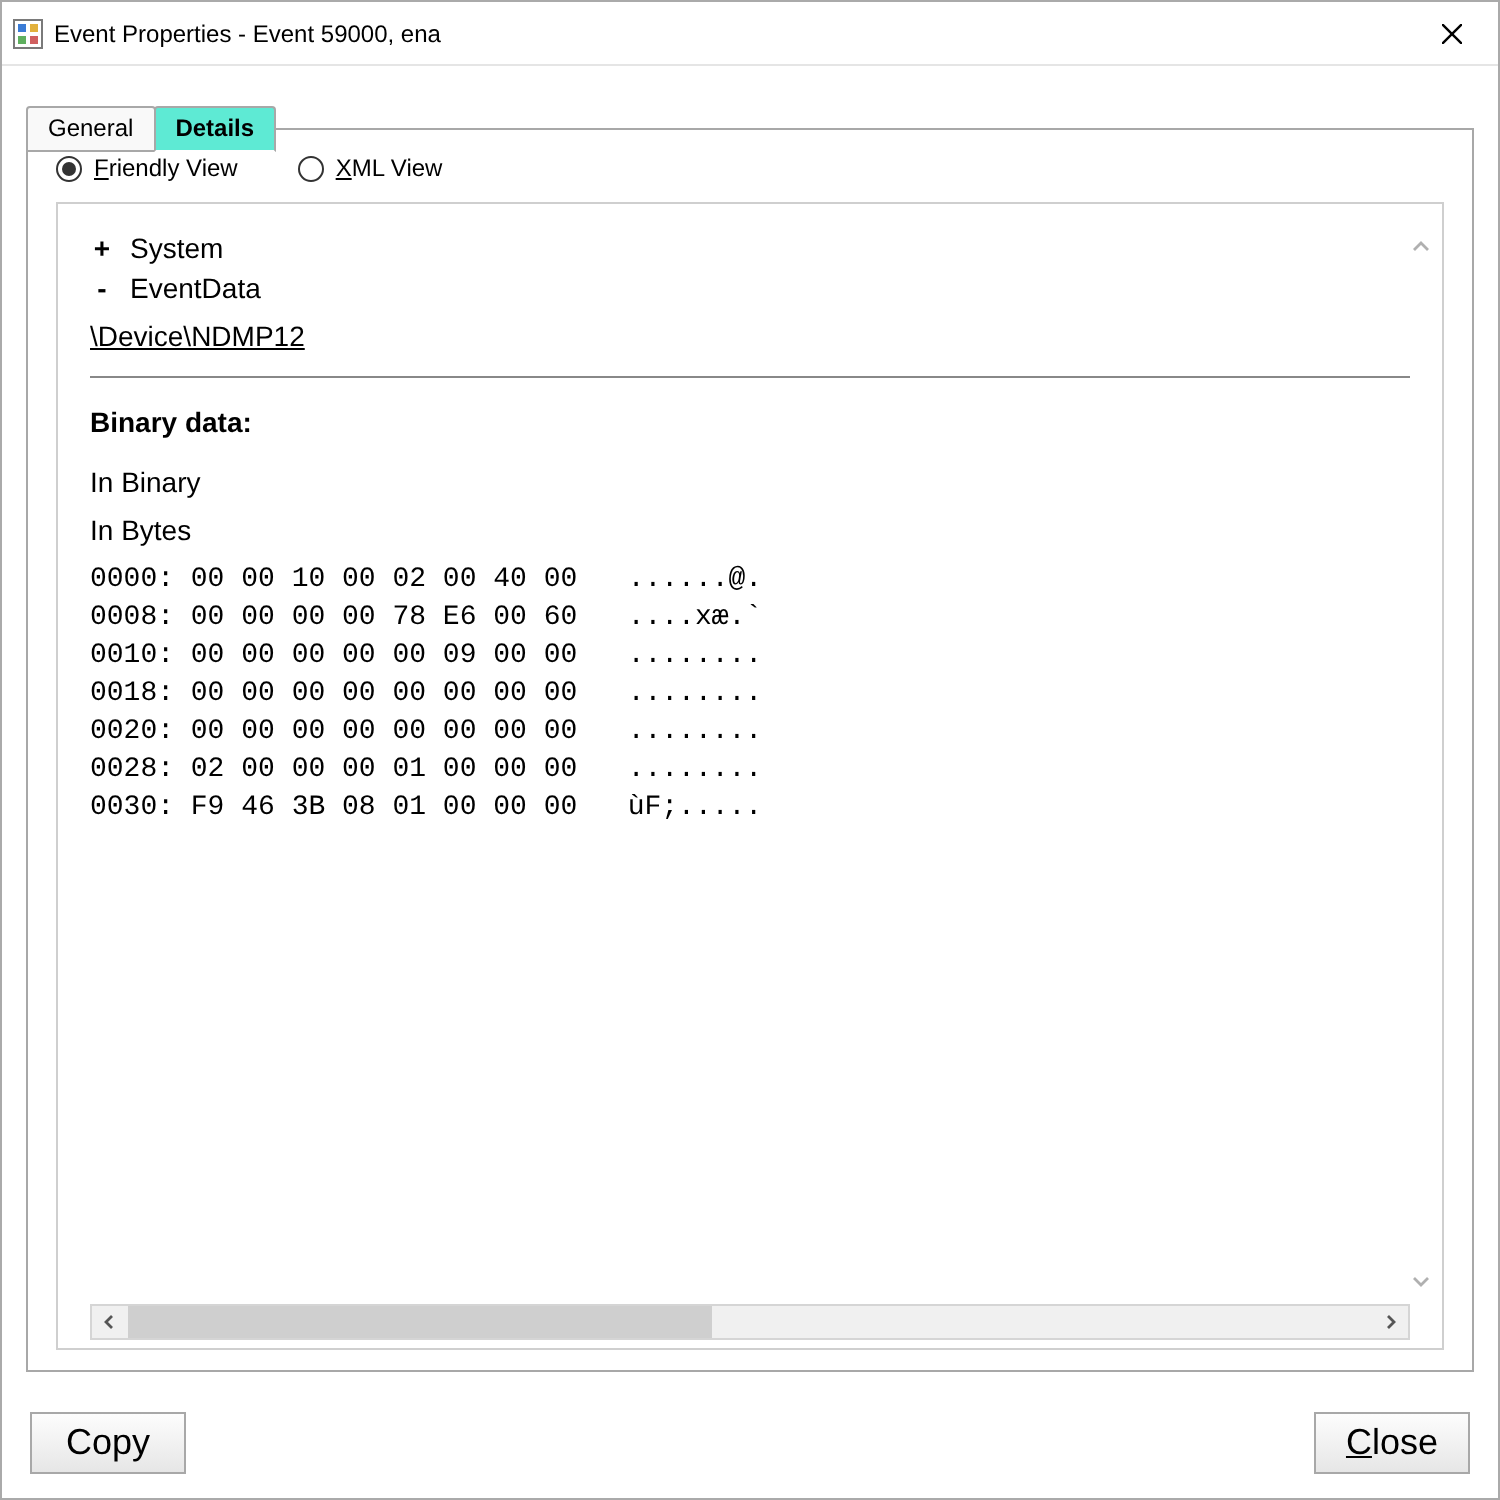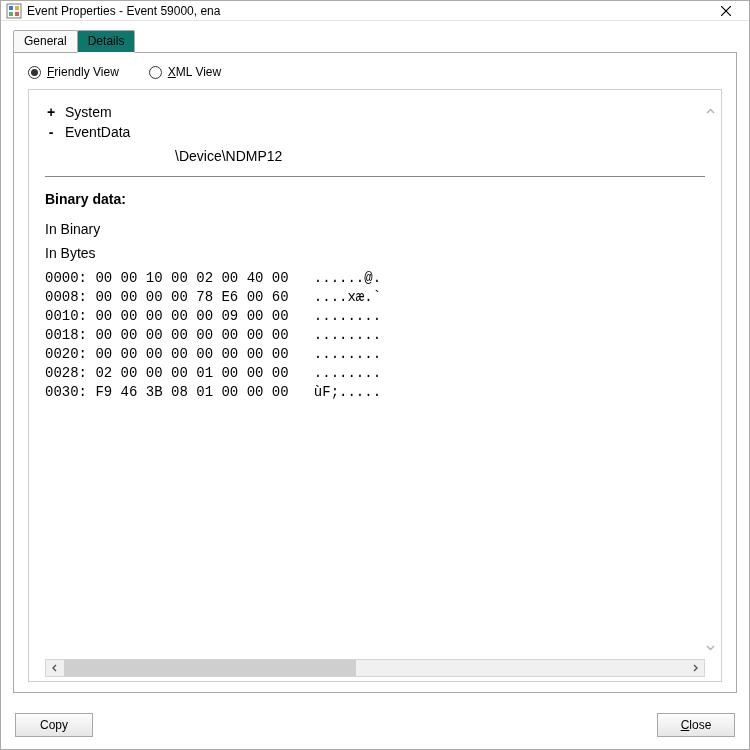--- a/index.html
+++ b/index.html
@@ -15,21 +15,21 @@
 }
 .window {
   width: 750px;
   height: 750px;
   border: 1px solid #aaa;
   display: flex;
   flex-direction: column;
   background: #fff;
 }
 .titlebar {
-  height: 20px;
+  height: 32px;
   display: flex;
   align-items: center;
   background: #fff;
   border-bottom: 1px solid #e5e5e5;
 }
 .titlebar .icon-wrap {
   width: 26px;
   display: flex;
   justify-content: center;
 }
@@ -59,28 +59,29 @@
   z-index: 2;
 }
 .tab {
   border: 1px solid #a8a8a8;
   border-bottom: 1px solid #a8a8a8;
   padding: 3px 10px 4px 10px;
   font-size: 12px;
   background: #f9f9f9;
   margin-right: -1px;
   position: relative;
-  top: 1px;
+  top: 12px;
   cursor: pointer;
   border-radius: 2px 2px 0 0;
 }
 .tab.active {
-  background: #0f766e;
+  background: #5eead4;
   border-bottom: 1px solid #fff;
   z-index: 3;
+  font-weight: bold;
 }
 .tabpanel {
   border: 1px solid #a8a8a8;
   background: #fff;
   flex: 1;
   padding: 12px 14px 10px 14px;
   display: flex;
   flex-direction: column;
   position: relative;
   z-index: 1;
@@ -127,25 +128,25 @@
   font-size: 14px;
   margin-bottom: 4px;
 }
 .tree-line .pm {
   width: 12px;
   font-weight: bold;
   text-align: center;
 }
 .tree-line .lbl { font-weight: normal; }
 .ev-values {
-  margin-left: 130px;
   font-size: 14px;
   line-height: 1.45;
   white-space: nowrap;
   margin-top:2px;
+  text-decoration:underline;
 }
 .hr {
   border: none;
   border-top: 1px solid #888;
   margin: 10px 0 14px 0;
 }
 .bd-title {
   font-weight: bold;
   font-size: 14px;
   margin-bottom: 14px;
@@ -211,21 +212,21 @@
 .footer {
   display:flex;
   justify-content:space-between;
   padding: 10px 14px 12px 14px;
 }
 .btn {
   min-width:78px;
   padding:4px 14px;
   border:1px solid #a8a8a8;
   background:linear-gradient(#fdfdfd,#e6e6e6);
-  font-size:12px;
+  font-size:18px;
   text-align:center;
   cursor:pointer;
 }
 .btn .u { text-decoration:underline; }
 .tabpanel-wrap { position:relative; flex:1; display:flex; }
 </style>
 </head>
 <body>
 
 <div class="window">

